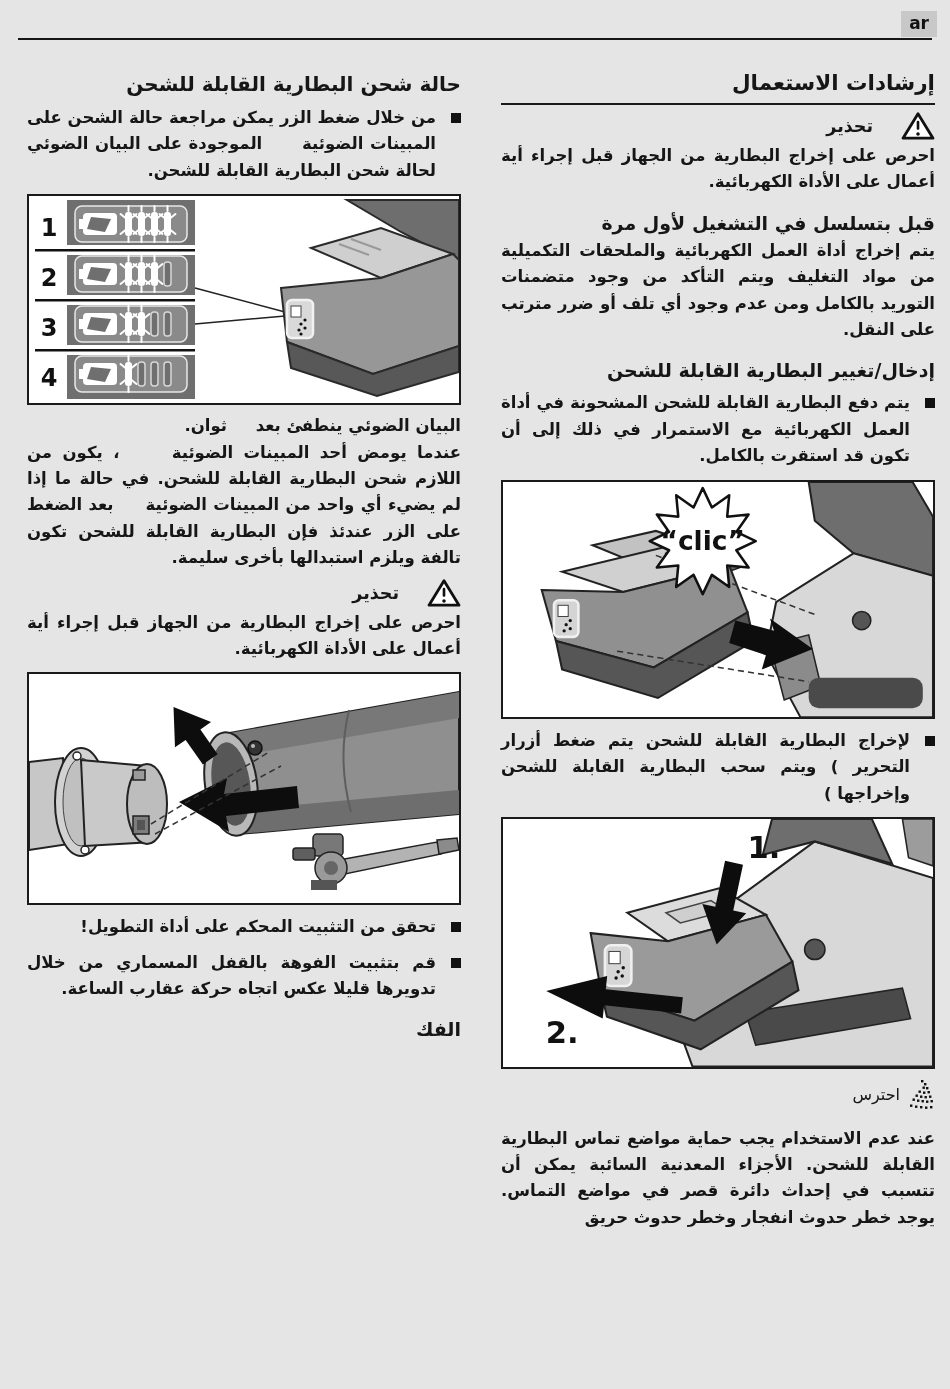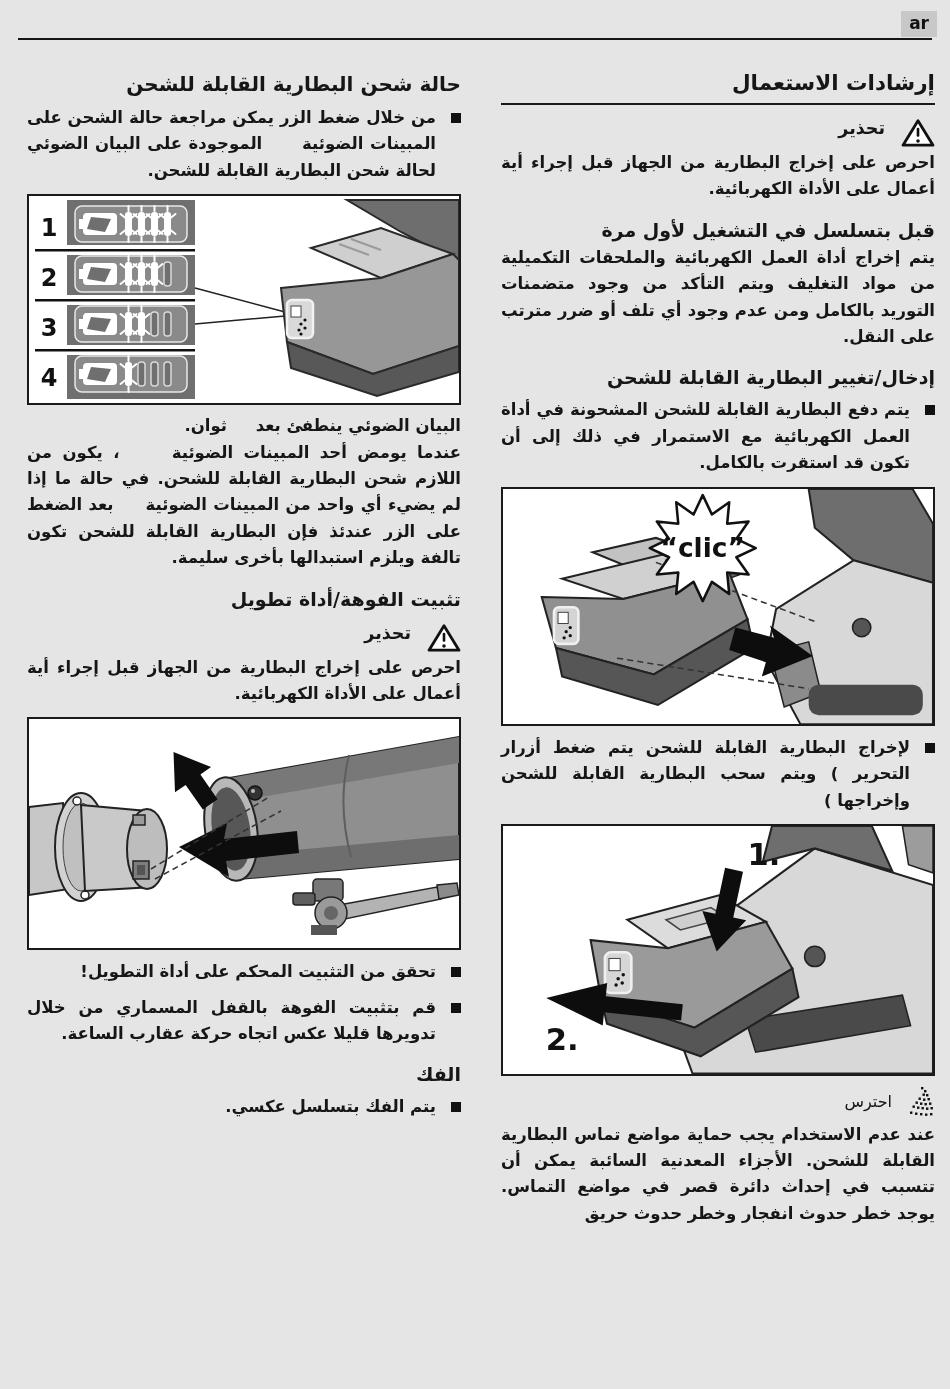--- a/index.html
+++ b/index.html
@@ -11,24 +11,24 @@
   .col{position:absolute;top:58px;width:434px;}
   .col-right{right:15px;}
   .col-left{right:489px;}
   .main-title{font-size:21.5px;font-weight:bold;margin:12px 0 0;padding-bottom:8px;
     border-bottom:2px solid #1a1a1a;}
   h2{font-size:19px;font-weight:bold;margin:16px 0 4px;}
   h2.col-title{font-size:20px;margin-top:14px;}
   p.body{font-size:16.5px;font-weight:bold;line-height:1.6;text-align:justify;margin:4px 0;}
   p.tight{margin:2px 0 0;}
   p.nogap{margin:0;}
-  .warn-row{display:flex;gap:16px;margin:13px 0 0;}
+  .warn-row{display:flex;align-items:center;gap:28px;margin:6px 0 0;}
   .warn-row .warn-label{font-size:17.5px;font-weight:bold;}
   .tri{width:34px;height:30px;flex:none;}
-  .caution-row{display:flex;align-items:center;gap:16px;margin:10px 0 4px;}
+  .caution-row{display:flex;align-items:center;gap:8px;margin:10px 0 15px;}
   .caution-ic{width:27px;height:32px;flex:none;}
   .bullet{display:flex;gap:15px;margin:9px 0;}
   .bullet .sq{width:10px;height:10px;background:#111;margin-top:8px;flex:none;}
   .bullet .txt{flex:1;font-size:16.5px;font-weight:bold;line-height:1.6;text-align:justify;}
   .figure{border:2px solid #1a1a1a;background:#fff;margin:10px 0 8px;line-height:0;}
   .figure svg{width:100%;height:auto;direction:ltr;}
   svg text{font-family:"DejaVu Sans",sans-serif;}
 </style>
 </head>
 <body>
@@ -250,21 +250,20 @@
           <circle cx="276" cy="124" r="1.6" fill="#111"></circle>
         <circle cx="270" cy="134" r="1.6" fill="#111"></circle>
           <circle cx="276" cy="132" r="1.6" fill="#111"></circle>
         <circle cx="272" cy="138" r="1.6" fill="#111"></circle>
       </svg>
     </div>
 
     <p class="body nogap">البيان الضوئي ينطفئ بعد &nbsp;&nbsp;&nbsp; ثوان.</p>
     <p class="body nogap">عندما يومض أحد المبينات الضوئية &nbsp;&nbsp;&nbsp; ، يكون من اللازم شحن البطارية القابلة للشحن. في حالة ما إذا لم يضيء أي واحد من المبينات الضوئية &nbsp;&nbsp;&nbsp; بعد الضغط على الزر عندئذ فإن البطارية القابلة للشحن تكون تالفة ويلزم استبدالها بأخرى سليمة.</p>
 
-    <h2>تثبيت الفوهة/أداة تطويل</h2>
 
     <div class="warn-row">
       <svg class="tri" viewBox="0 0 36 32">
         <path d="M18,3 L34,29 H2 Z" fill="#fff" stroke="#111" stroke-width="3" stroke-linejoin="round"></path>
         <rect x="16.6" y="10.5" width="2.8" height="9.5" rx="1.2" fill="#111"></rect>
         <circle cx="18" cy="24.6" r="1.9" fill="#111"></circle>
       </svg>
       <span class="warn-label">تحذير</span>
     </div>
     <p class="body tight">احرص على إخراج البطارية من الجهاز قبل إجراء أية أعمال على الأداة الكهربائية.</p>
@@ -315,19 +314,15 @@
     <div class="bullet">
       <span class="sq"></span>
       <span class="txt">تحقق من التثبيت المحكم على أداة التطويل!</span>
     </div>
     <div class="bullet">
       <span class="sq"></span>
       <span class="txt">قم بتثبيت الفوهة بالقفل المسماري من خلال تدويرها قليلا عكس اتجاه حركة عقارب الساعة.</span>
     </div>
 
     <h2>الفك</h2>
-    <div class="bullet">
-      <span class="sq"></span>
-      <span class="txt">يتم الفك بتسلسل عكسي.</span>
-    </div>
 
   </div>
 </div>
 
 </body></html>

